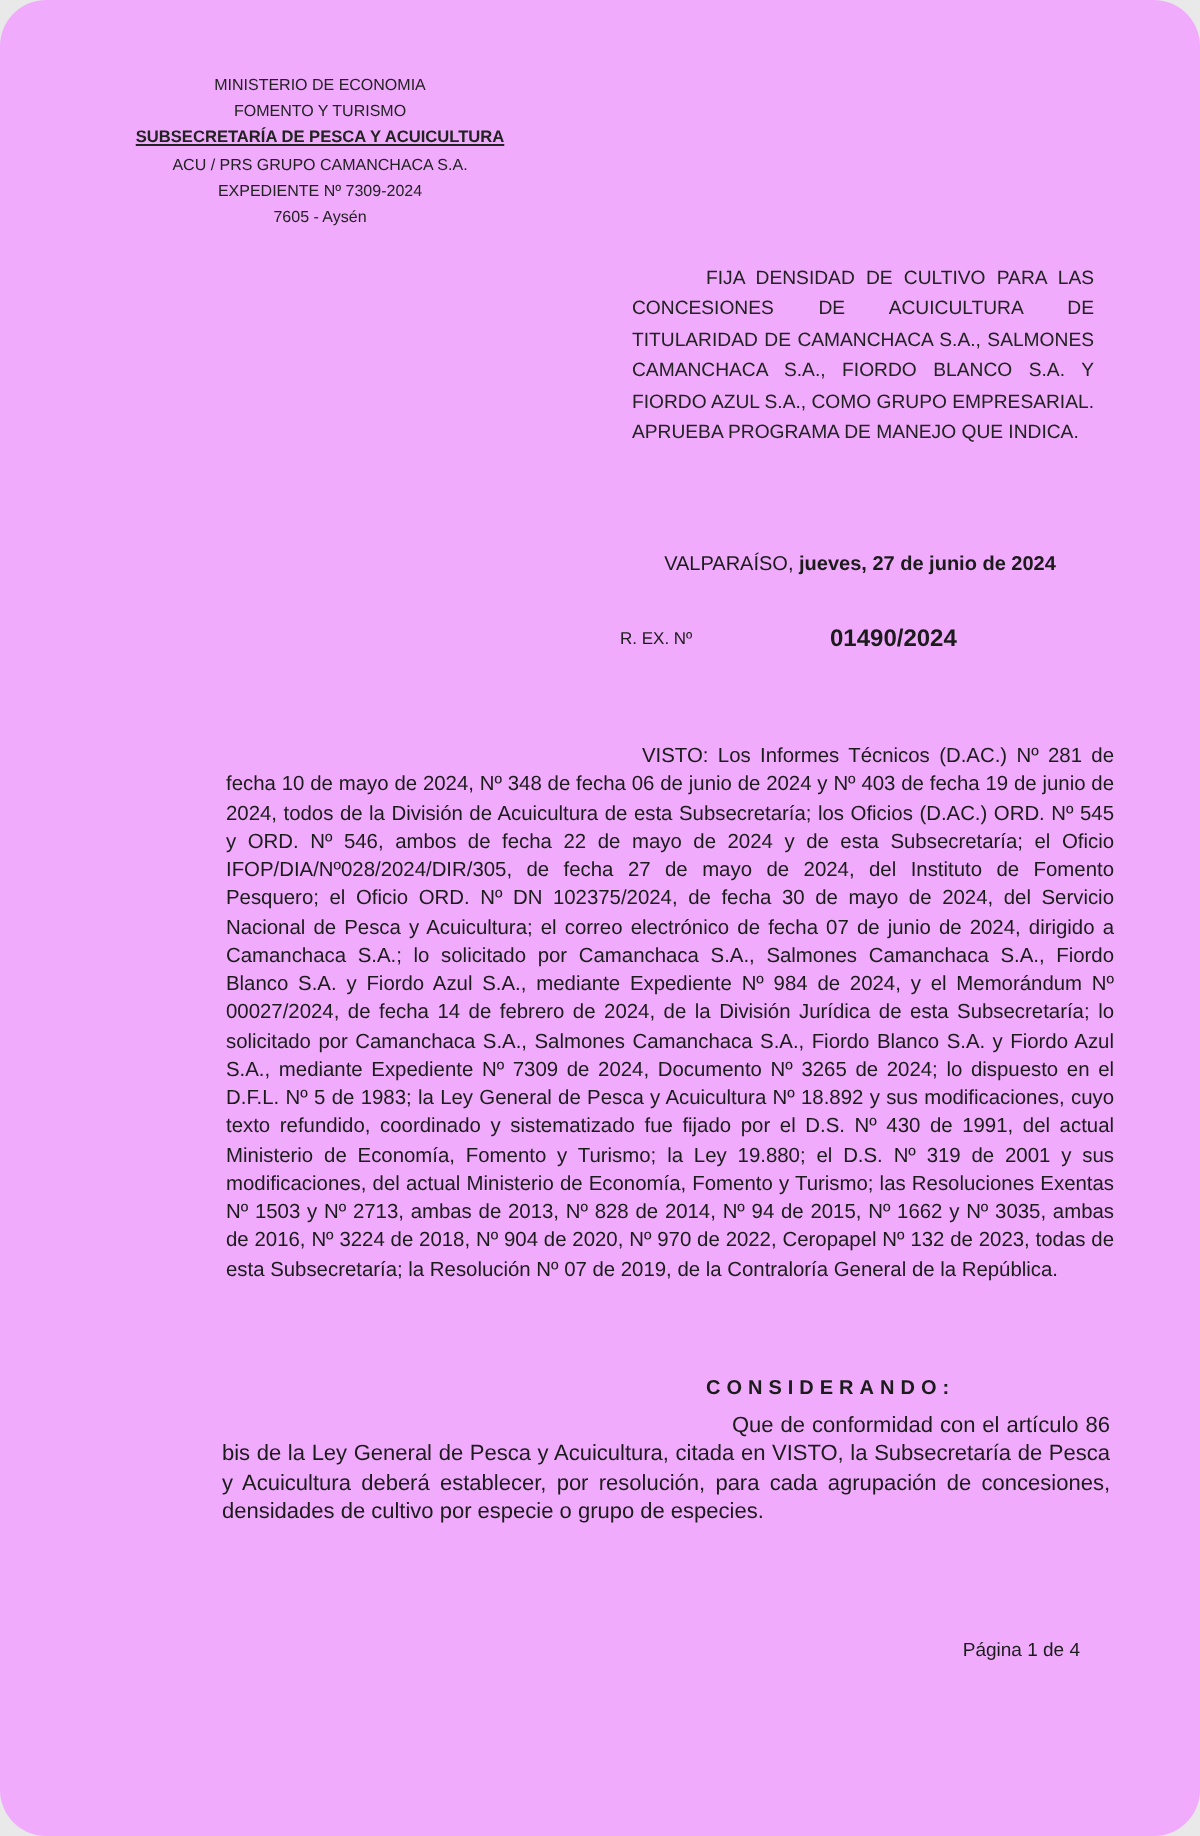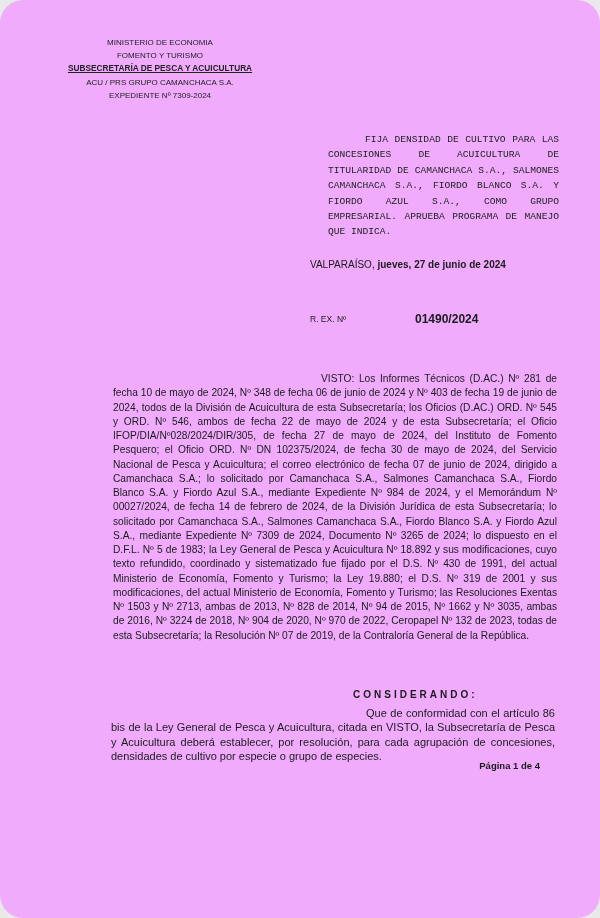--- a/index.html
+++ b/index.html
@@ -15,63 +15,64 @@
   }
   
   .letterhead {
     position:absolute; top:36px; left:0; width:320px;
     text-align:center; font-size:8px; line-height:13.2px; color:#222;
   }
   .letterhead div { white-space:nowrap; }
   .lh-subsecretaria { font-weight:bold; text-decoration:underline; font-size:8.3px; }
   
   .title-block {
-    position:absolute; top:132px; left:328px; width:231px;
+    position:absolute; top:132px; left:316px; width:231px;
     font-size:9.6px; line-height:15.4px;
-    text-align:justify; text-indent:37px; color:#222;font-family:Liberation Mono, monospace;
+    text-align:justify; text-indent:37px; color:#222;
   }
   
   .place-date {
-    position:absolute; top:259px; left:310px; width:240px;
-    font-size:10px; white-space:nowrap;
+    position:absolute; top:277px; left:310px; width:240px;
+    font-size:10px; white-space:nowrap;text-align:center;
   }
   .place-date .date { font-weight:bold; }
   
   .res-line { position:absolute; top:314px; left:310px; width:231px; font-size:8.5px; }
   .res-number { position:absolute; left:105px; top:-2px; font-weight:bold; font-size:12px; }
   
   .visto {
     position:absolute; top:356px; left:97px; width:444px; margin:16px;
     font-size:10.2px; line-height:14.25px; text-align:justify; text-indent:208px;
   }
   .considerando-heading {
     position:absolute; top:689px; left:353px;
     font-weight:bold; font-size:10px; letter-spacing:3px; white-space:nowrap;
   }
   .considerando {
     position:absolute; top:692px; left:97px; width:444px; margin:14px;
     font-size:11px; line-height:14.25px; text-align:justify; text-indent:255px;
   }
   
   .footer {
-    position:absolute; top:760px; right:60px;
-    font-weight:bold; font-size:9.5px;
+    position:absolute; top:820px; right:60px;
+    font-weight:normal; font-size:9.5px;
   }
 </style>
 </head>
 <body>
 
 <div class="page">
 
   <div class="letterhead">
     <div>MINISTERIO DE ECONOMIA</div>
     <div>FOMENTO Y TURISMO</div>
     <div class="lh-subsecretaria">SUBSECRETARÍA DE PESCA Y ACUICULTURA</div>
     <div>ACU / PRS GRUPO CAMANCHACA S.A.</div>
     <div>EXPEDIENTE Nº 7309-2024</div>
+    <div>7605 - Aysén</div>
   </div>
 
   <div class="title-block">FIJA DENSIDAD DE CULTIVO PARA LAS CONCESIONES DE ACUICULTURA DE TITULARIDAD DE CAMANCHACA S.A., SALMONES CAMANCHACA S.A., FIORDO BLANCO S.A. Y FIORDO AZUL S.A., COMO GRUPO EMPRESARIAL. APRUEBA PROGRAMA DE MANEJO QUE INDICA.</div>
 
   <div class="place-date">
     <span>VALPARAÍSO,</span>
     <span class="date">jueves, 27 de junio de 2024</span>
   </div>
 
   <div class="res-line">

